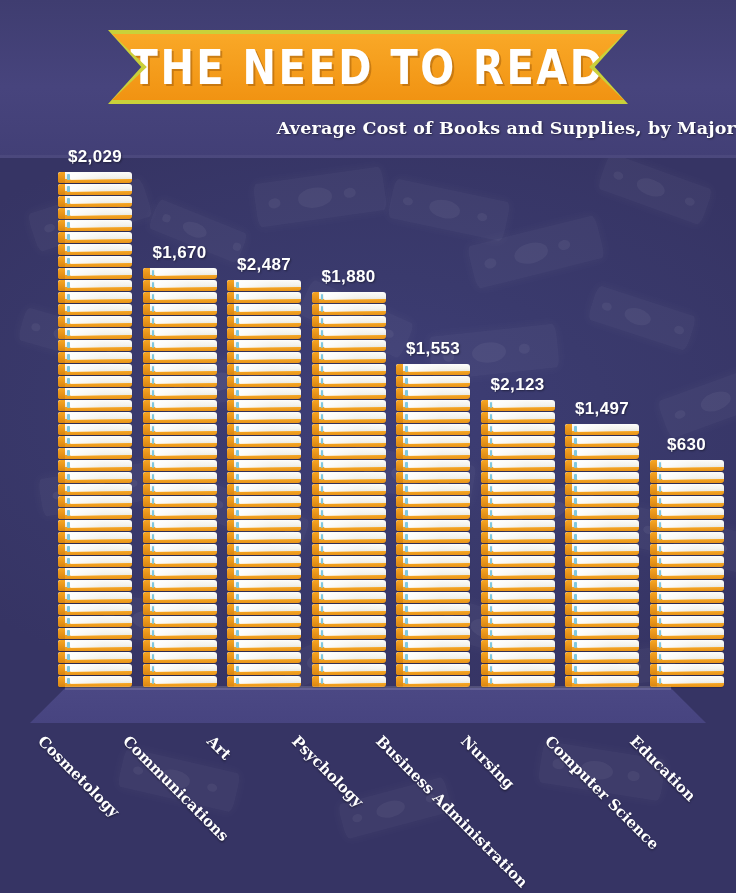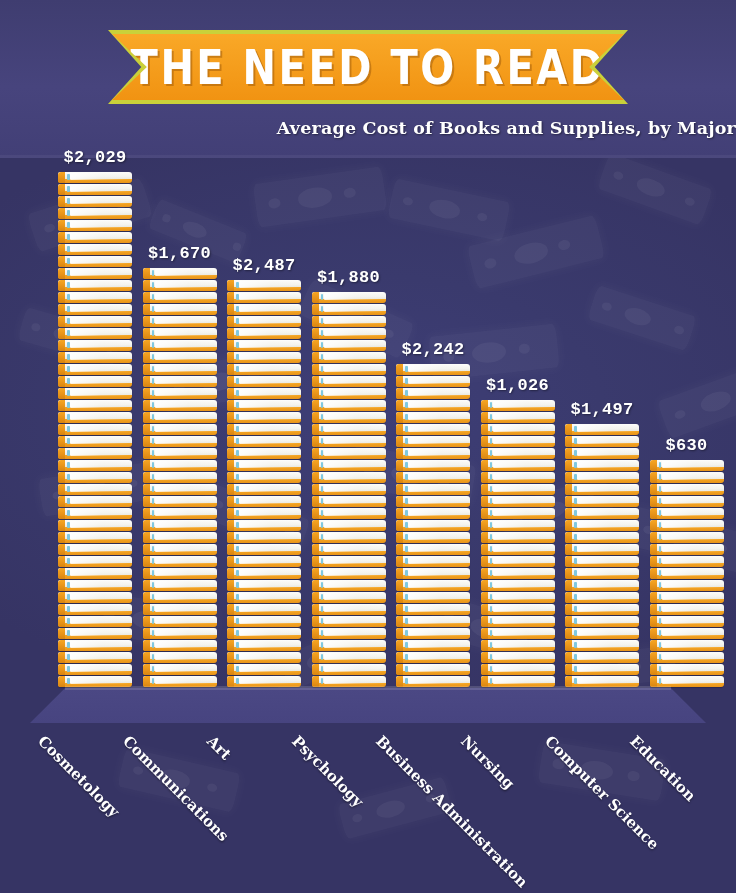--- a/index.html
+++ b/index.html
@@ -77,21 +77,21 @@
     position:absolute;left:65px;top:686px;width:606px;height:4px;
     background:rgba(255,255,255,.14);
   }
 
   .stack{
     position:absolute;bottom:0;width:0;
   }
   .stack-label{
     position:absolute;left:50%;transform:translateX(-50%);
     bottom:100%;margin-bottom:5px;
-    font-family:Liberation Mono, monospace;
+    font-family:Liberation Sans, sans-serif;
     font-weight:bold;font-size:17px;color:#ffffff;white-space:nowrap;
     text-shadow:1px 1px 2px rgba(0,0,0,.4);letter-spacing:.3px;margin-top:42px;
   }
   .books{position:absolute;bottom:0;left:50%;transform:translateX(-50%);}
   .book{
     position:relative;width:100%;height:11px;margin-bottom:1px;
     background:linear-gradient(180deg,#fdfdfb 0%,#f3f3ee 42%,#e9e9e2 62%,#f6a623 64%,#e8941a 100%);
     border-radius:2px 3px 3px 2px;
     box-shadow:0 1px 1px rgba(0,0,0,.22);
   }
@@ -610,21 +610,21 @@
           </div>
           <div class="book">
             <div class="sheen"></div>
           </div>
           <div class="book">
             <div class="sheen"></div>
           </div>
         </div>
       </div>
       <div class="stack" style="left: 433px; top: 206px; height: 324px; bottom: auto;">
-        <div class="stack-label">$2,242</div>
+        <div class="stack-label">$1,553</div>
         <div class="books" style="width: 74px; height: 324px; bottom: auto; top: 0px;">
           <div class="book">
             <div class="sheen"></div>
           </div>
           <div class="book">
             <div class="sheen"></div>
           </div>
           <div class="book">
             <div class="sheen"></div>
           </div>
@@ -696,21 +696,21 @@
           </div>
           <div class="book">
             <div class="sheen"></div>
           </div>
           <div class="book">
             <div class="sheen"></div>
           </div>
         </div>
       </div>
       <div class="stack" style="left: 517.5px; top: 242px; height: 288px; bottom: auto;">
-        <div class="stack-label">$1,026</div>
+        <div class="stack-label">$2,123</div>
         <div class="books" style="width: 74px; height: 288px; bottom: auto; top: 0px;">
           <div class="book">
             <div class="sheen"></div>
           </div>
           <div class="book">
             <div class="sheen"></div>
           </div>
           <div class="book">
             <div class="sheen"></div>
           </div>

